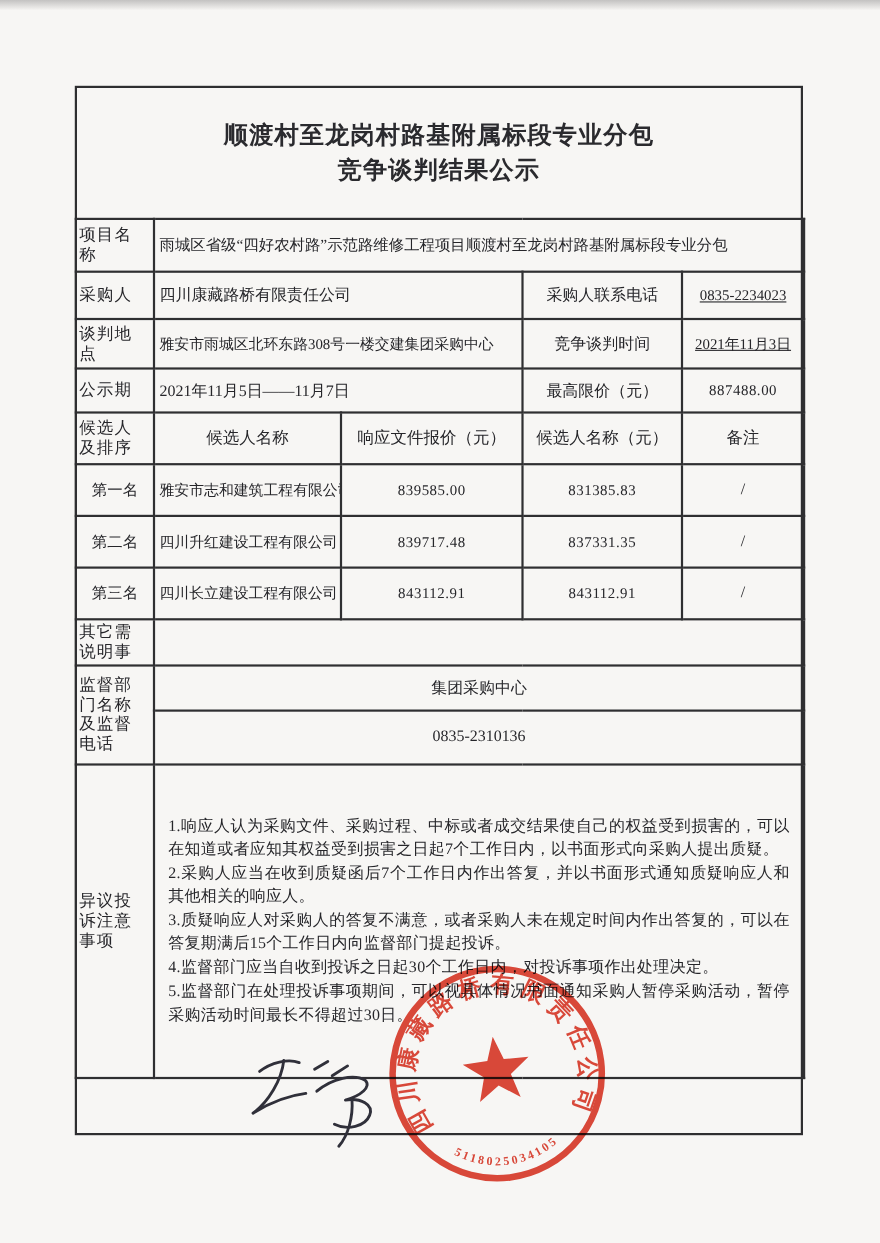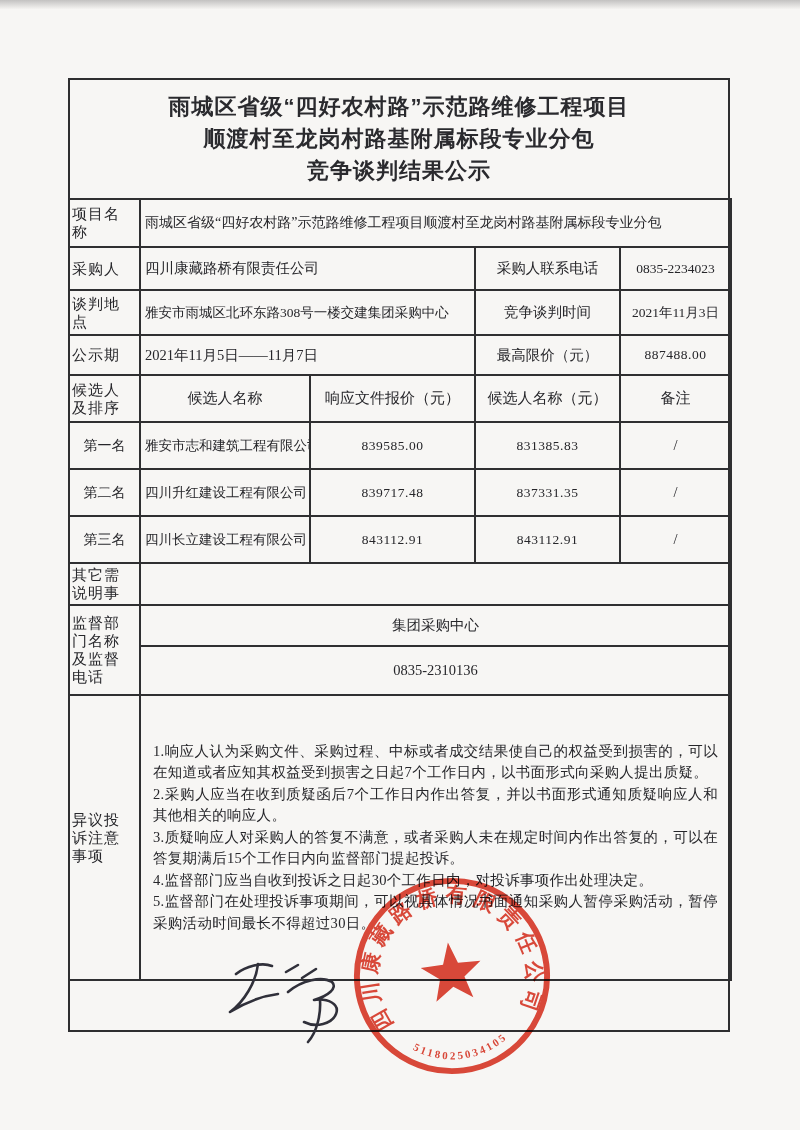--- a/index.html
+++ b/index.html
@@ -34,21 +34,21 @@
   td.lbl{
     padding-left:2px; letter-spacing:1px; font-size:15px; line-height:18px;
     text-align:left;
   }
   td.rank{ text-align:center; font-size:14px; }
   td.val{ white-space:nowrap; }
   td.c{ text-align:center; }
   td.num{ text-align:center; font-size:13.5px; letter-spacing:.5px; }
   td.name{ text-align:center; font-size:13.5px; white-space:nowrap; }
   td.hdr{ text-align:center; font-size:15px; }
-  td.small-val{ font-size:13.5px; }
+  td.small-val{ font-size:13.5px;text-decoration:underline; }
   .objection-cell{ padding:8px 12px; }
   .objection-item{
     font-size:14.5px; line-height:21.5px; text-align:justify; letter-spacing:.3px;
   }
   .sig-row{
     height:53px; display:flex; align-items:center;
   }
   .sig-label{ font-size:15px; letter-spacing:1px; padding-left:6px; }
   .signature-svg{
     position:absolute; left:222px; top:944px; z-index:6; pointer-events:none;
@@ -61,21 +61,20 @@
   .stamp text{ font-weight:bold; font-family:"Liberation Serif",serif; }
 </style>
 </head>
 <body>
 
 <div class="scan-edge"></div>
 
 <div class="frame">
 
   <div class="title-block">
-    <div class="title-line">雨城区省级“四好农村路”示范路维修工程项目</div>
     <div class="title-line">顺渡村至龙岗村路基附属标段专业分包</div>
     <div class="title-line">竞争谈判结果公示</div>
   </div>
 
   <table class="main">
     <colgroup>
       <col style="width:71px">
         <col style="width:170px">
         <col style="width:165px">
       <col style="width:145px">

